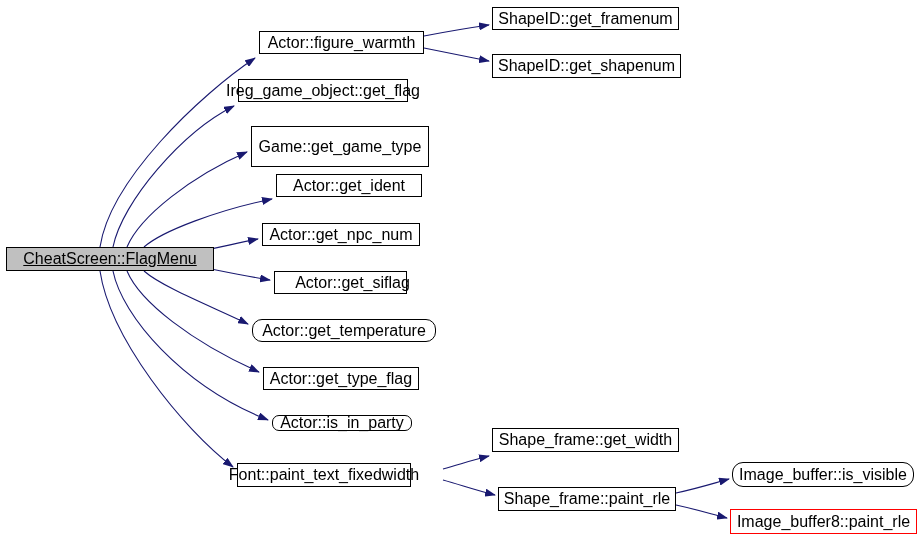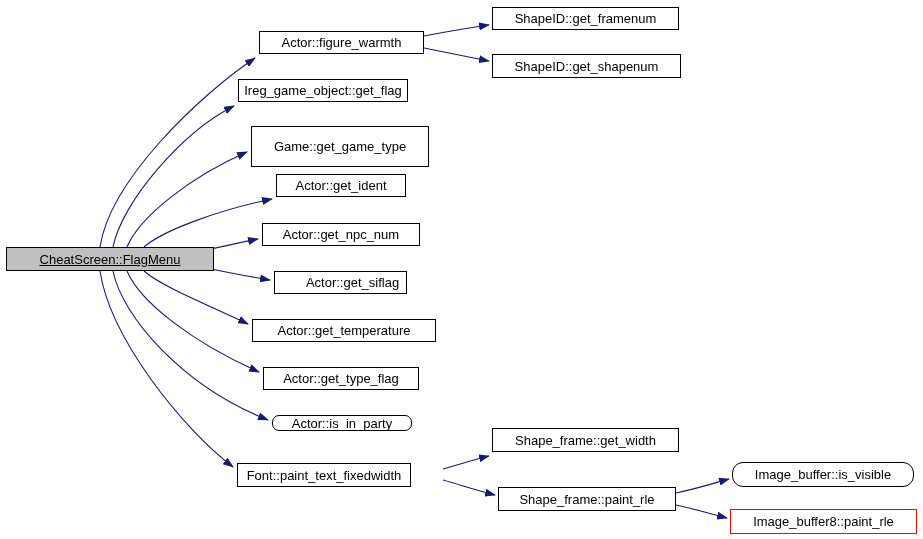--- a/index.html
+++ b/index.html
@@ -24,21 +24,21 @@
     fill: none;
     stroke: var(--edge-color, #191970);
     stroke-width: 1.1;
   }
   .node {
     position: absolute;
     box-sizing: border-box;
     background: var(--node-fill, #ffffff);
     border: 1px solid var(--node-border, #000000);
     color: var(--text-color, #000000);
-    font-size: 13px;
+    font-size: 16px;
     line-height: 1;
     display: flex;
     align-items: center;
     justify-content: center;
     white-space: nowrap;
     cursor: pointer;
   }
   .node.main {
     background: var(--main-fill, #c0c0c0);
   }
@@ -72,24 +72,24 @@
       <path d="M443,469 C461,464 472,460 489,456" class="edge" marker-end="url(#arrow)"></path>
       <path d="M443,480 C461,485 475,490 495,495" class="edge" marker-end="url(#arrow)"></path>
       <path d="M676,493 C699,488 711,484 729,479" class="edge" marker-end="url(#arrow)"></path>
       <path d="M676,505 C699,510 711,514 727,518" class="edge" marker-end="url(#arrow)"></path>
     </svg>
 
   <div class="node main" style="left: 6px; top: 247px; width: 208px; height: 24px; text-decoration: underline;">CheatScreen::FlagMenu</div>
   <div class="node" style="left: 259px; top: 31px; width: 165px; height: 23px;">Actor::figure_warmth</div>
   <div class="node" style="left: 238px; top: 79px; width: 170px; height: 23px;">Ireg_game_object::get_flag</div>
   <div class="node" style="left: 251px; top: 126px; width: 178px; height: 41px;">Game::get_game_type</div>
-  <div class="node" style="left: 276px; top: 174px; width: 130px; height: 23px;">Actor::get_ident</div>
+  <div class="node" style="left: 276px; top: 174px; width: 146px; height: 23px;">Actor::get_ident</div>
   <div class="node" style="left: 262px; top: 223px; width: 158px; height: 23px;">Actor::get_npc_num</div>
   <div class="node" style="left: 274px; top: 271px; width: 133px; height: 23px; padding-left: 24px;">Actor::get_siflag</div>
-  <div class="node" style="left: 252px; top: 319px; width: 184px; height: 23px;">Actor::get_temperature</div>
+  <div class="node" style="left: 252px; top: 319px; width: 184px; height: 23px; border-radius: 10px;">Actor::get_temperature</div>
   <div class="node" style="left: 263px; top: 367px; width: 156px; height: 23px;">Actor::get_type_flag</div>
   <div class="node" style="left: 272px; top: 415px; width: 140px; height: 16px; border-radius: 7px;">Actor::is_in_party</div>
   <div class="node" style="left: 237px; top: 463px; width: 174px; height: 24px;">Font::paint_text_fixedwidth</div>
   <div class="node" style="left: 492px; top: 7px; width: 187px; height: 23px;">ShapeID::get_framenum</div>
   <div class="node" style="left: 492px; top: 54px; width: 189px; height: 24px;">ShapeID::get_shapenum</div>
   <div class="node" style="left: 492px; top: 428px; width: 187px; height: 24px;">Shape_frame::get_width</div>
   <div class="node" style="left: 498px; top: 487px; width: 178px; height: 24px;">Shape_frame::paint_rle</div>
   <div class="node" style="left: 732px; top: 462px; width: 182px; height: 25px; border-radius: 11px;">Image_buffer::is_visible</div>
   <div class="node highlight" style="left: 730px; top: 509px; width: 187px; height: 25px;">Image_buffer8::paint_rle</div>
 

